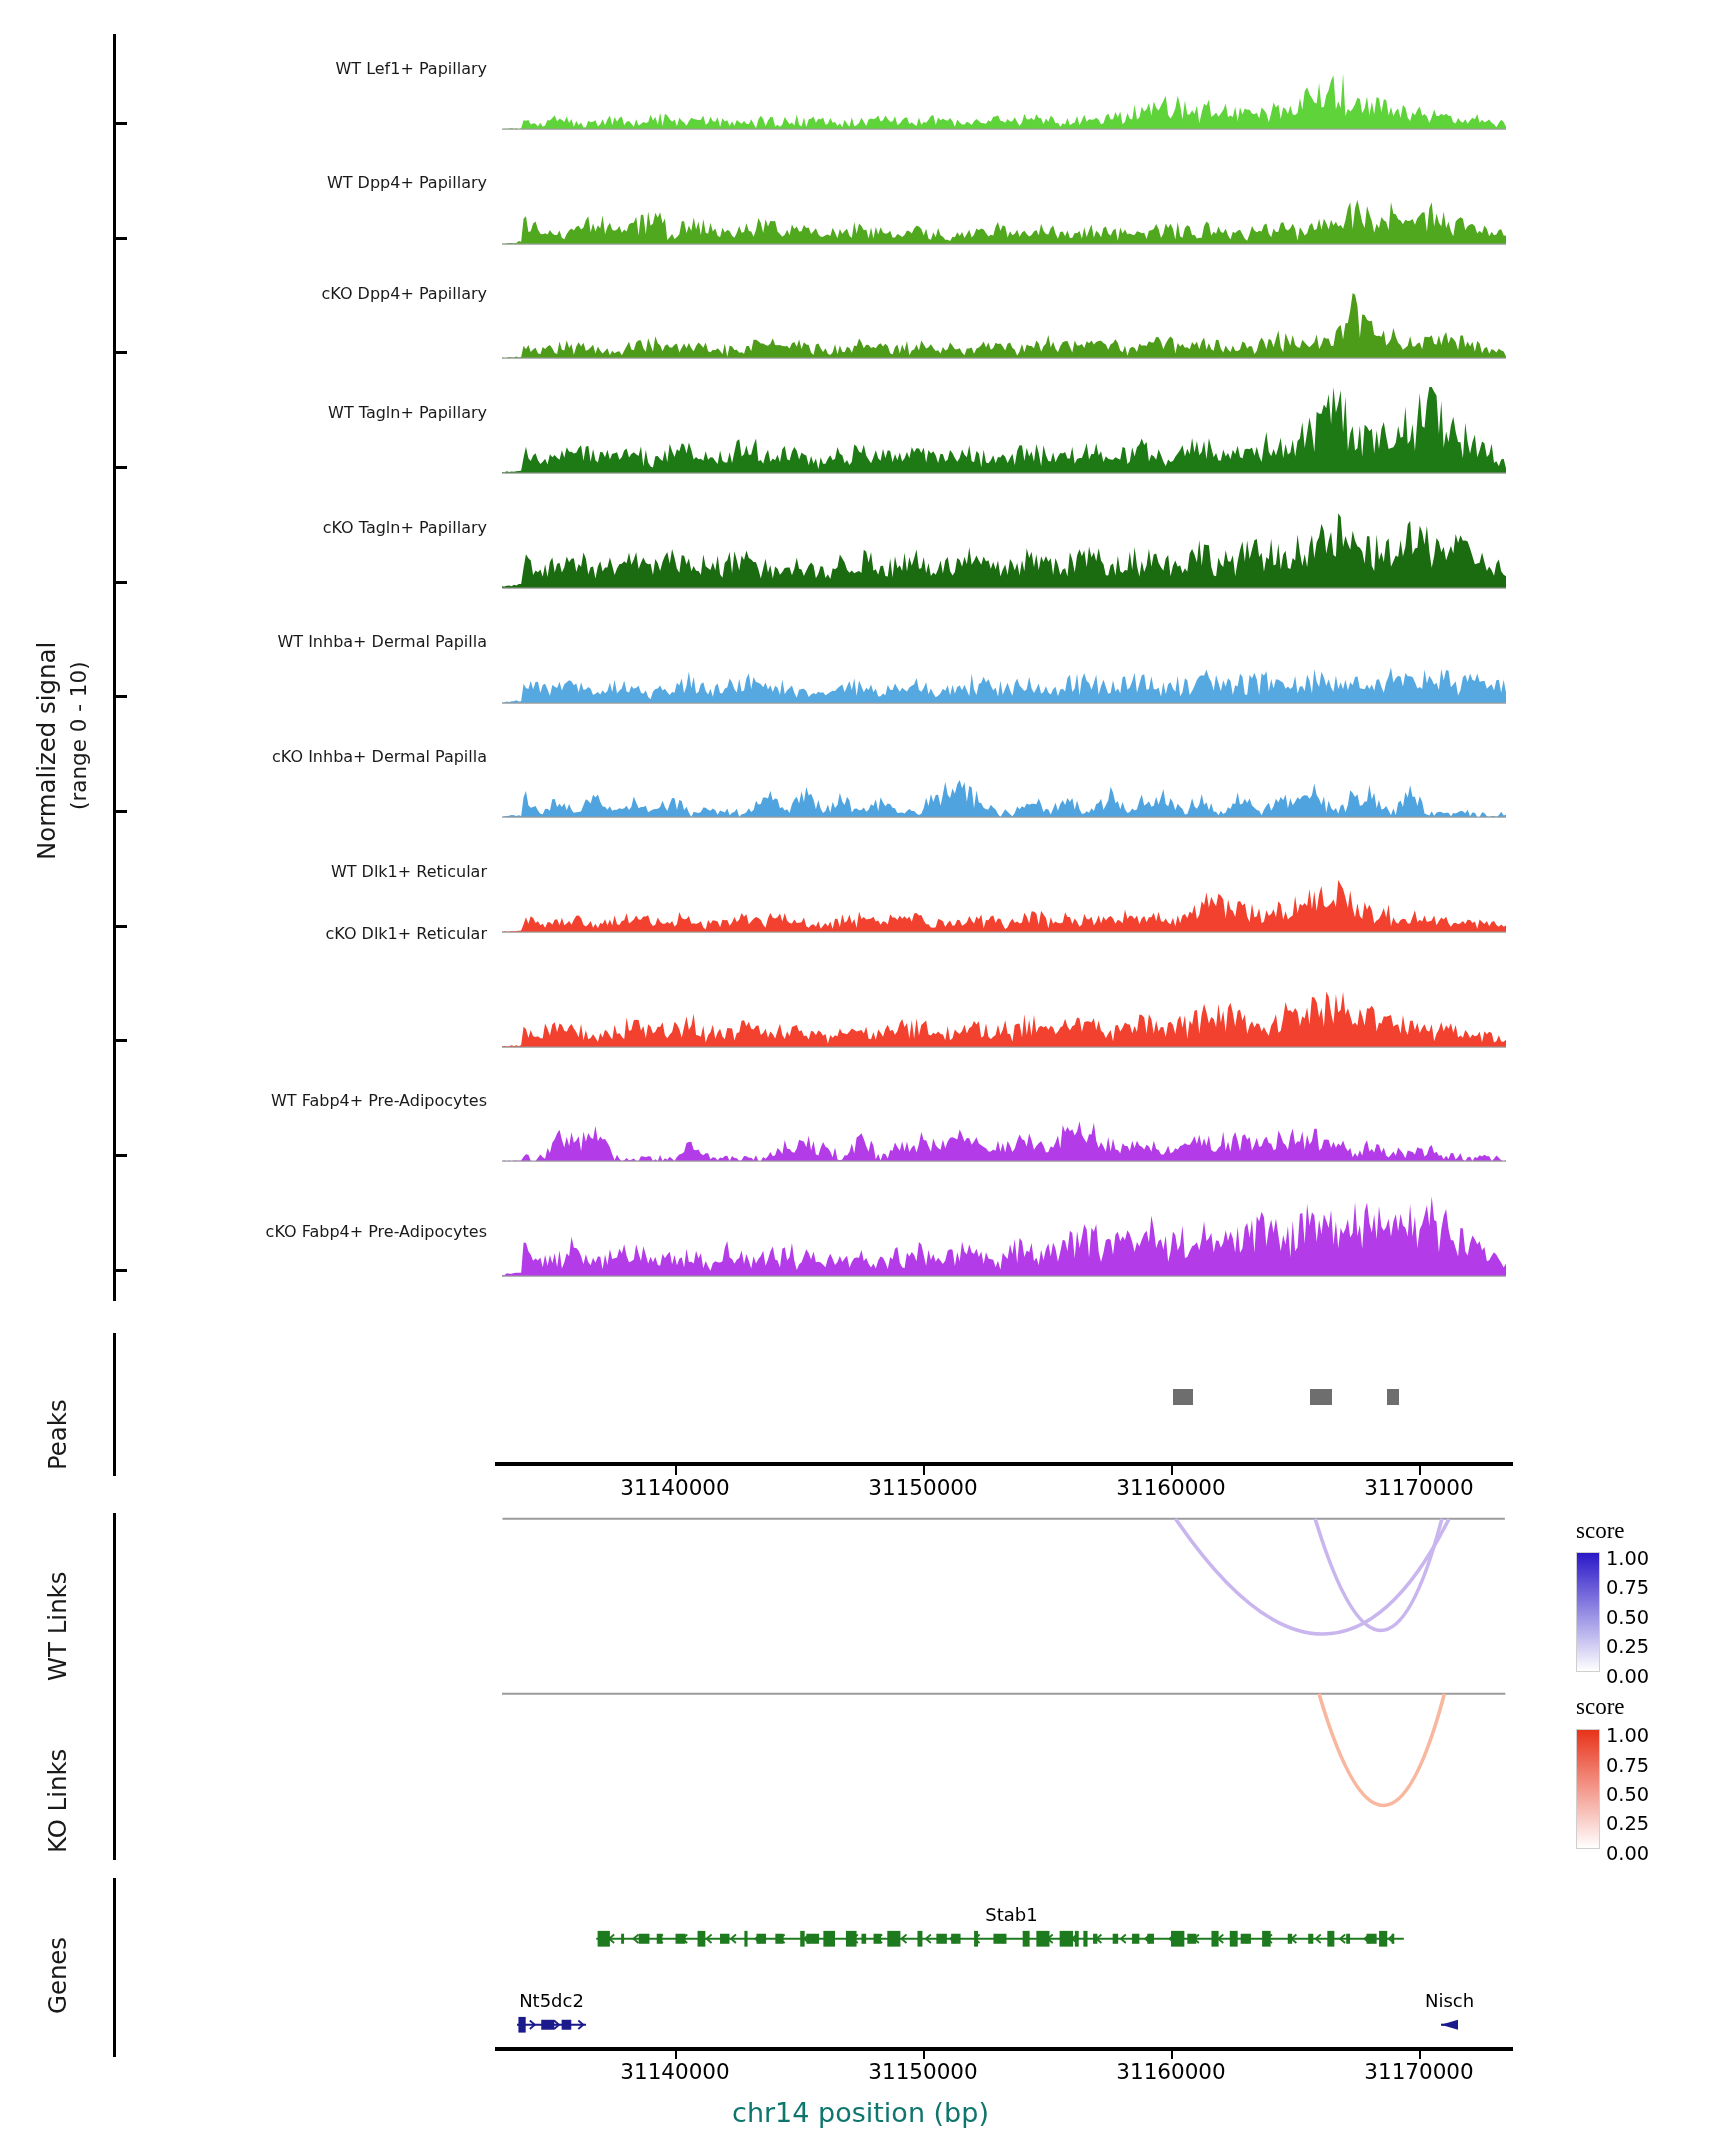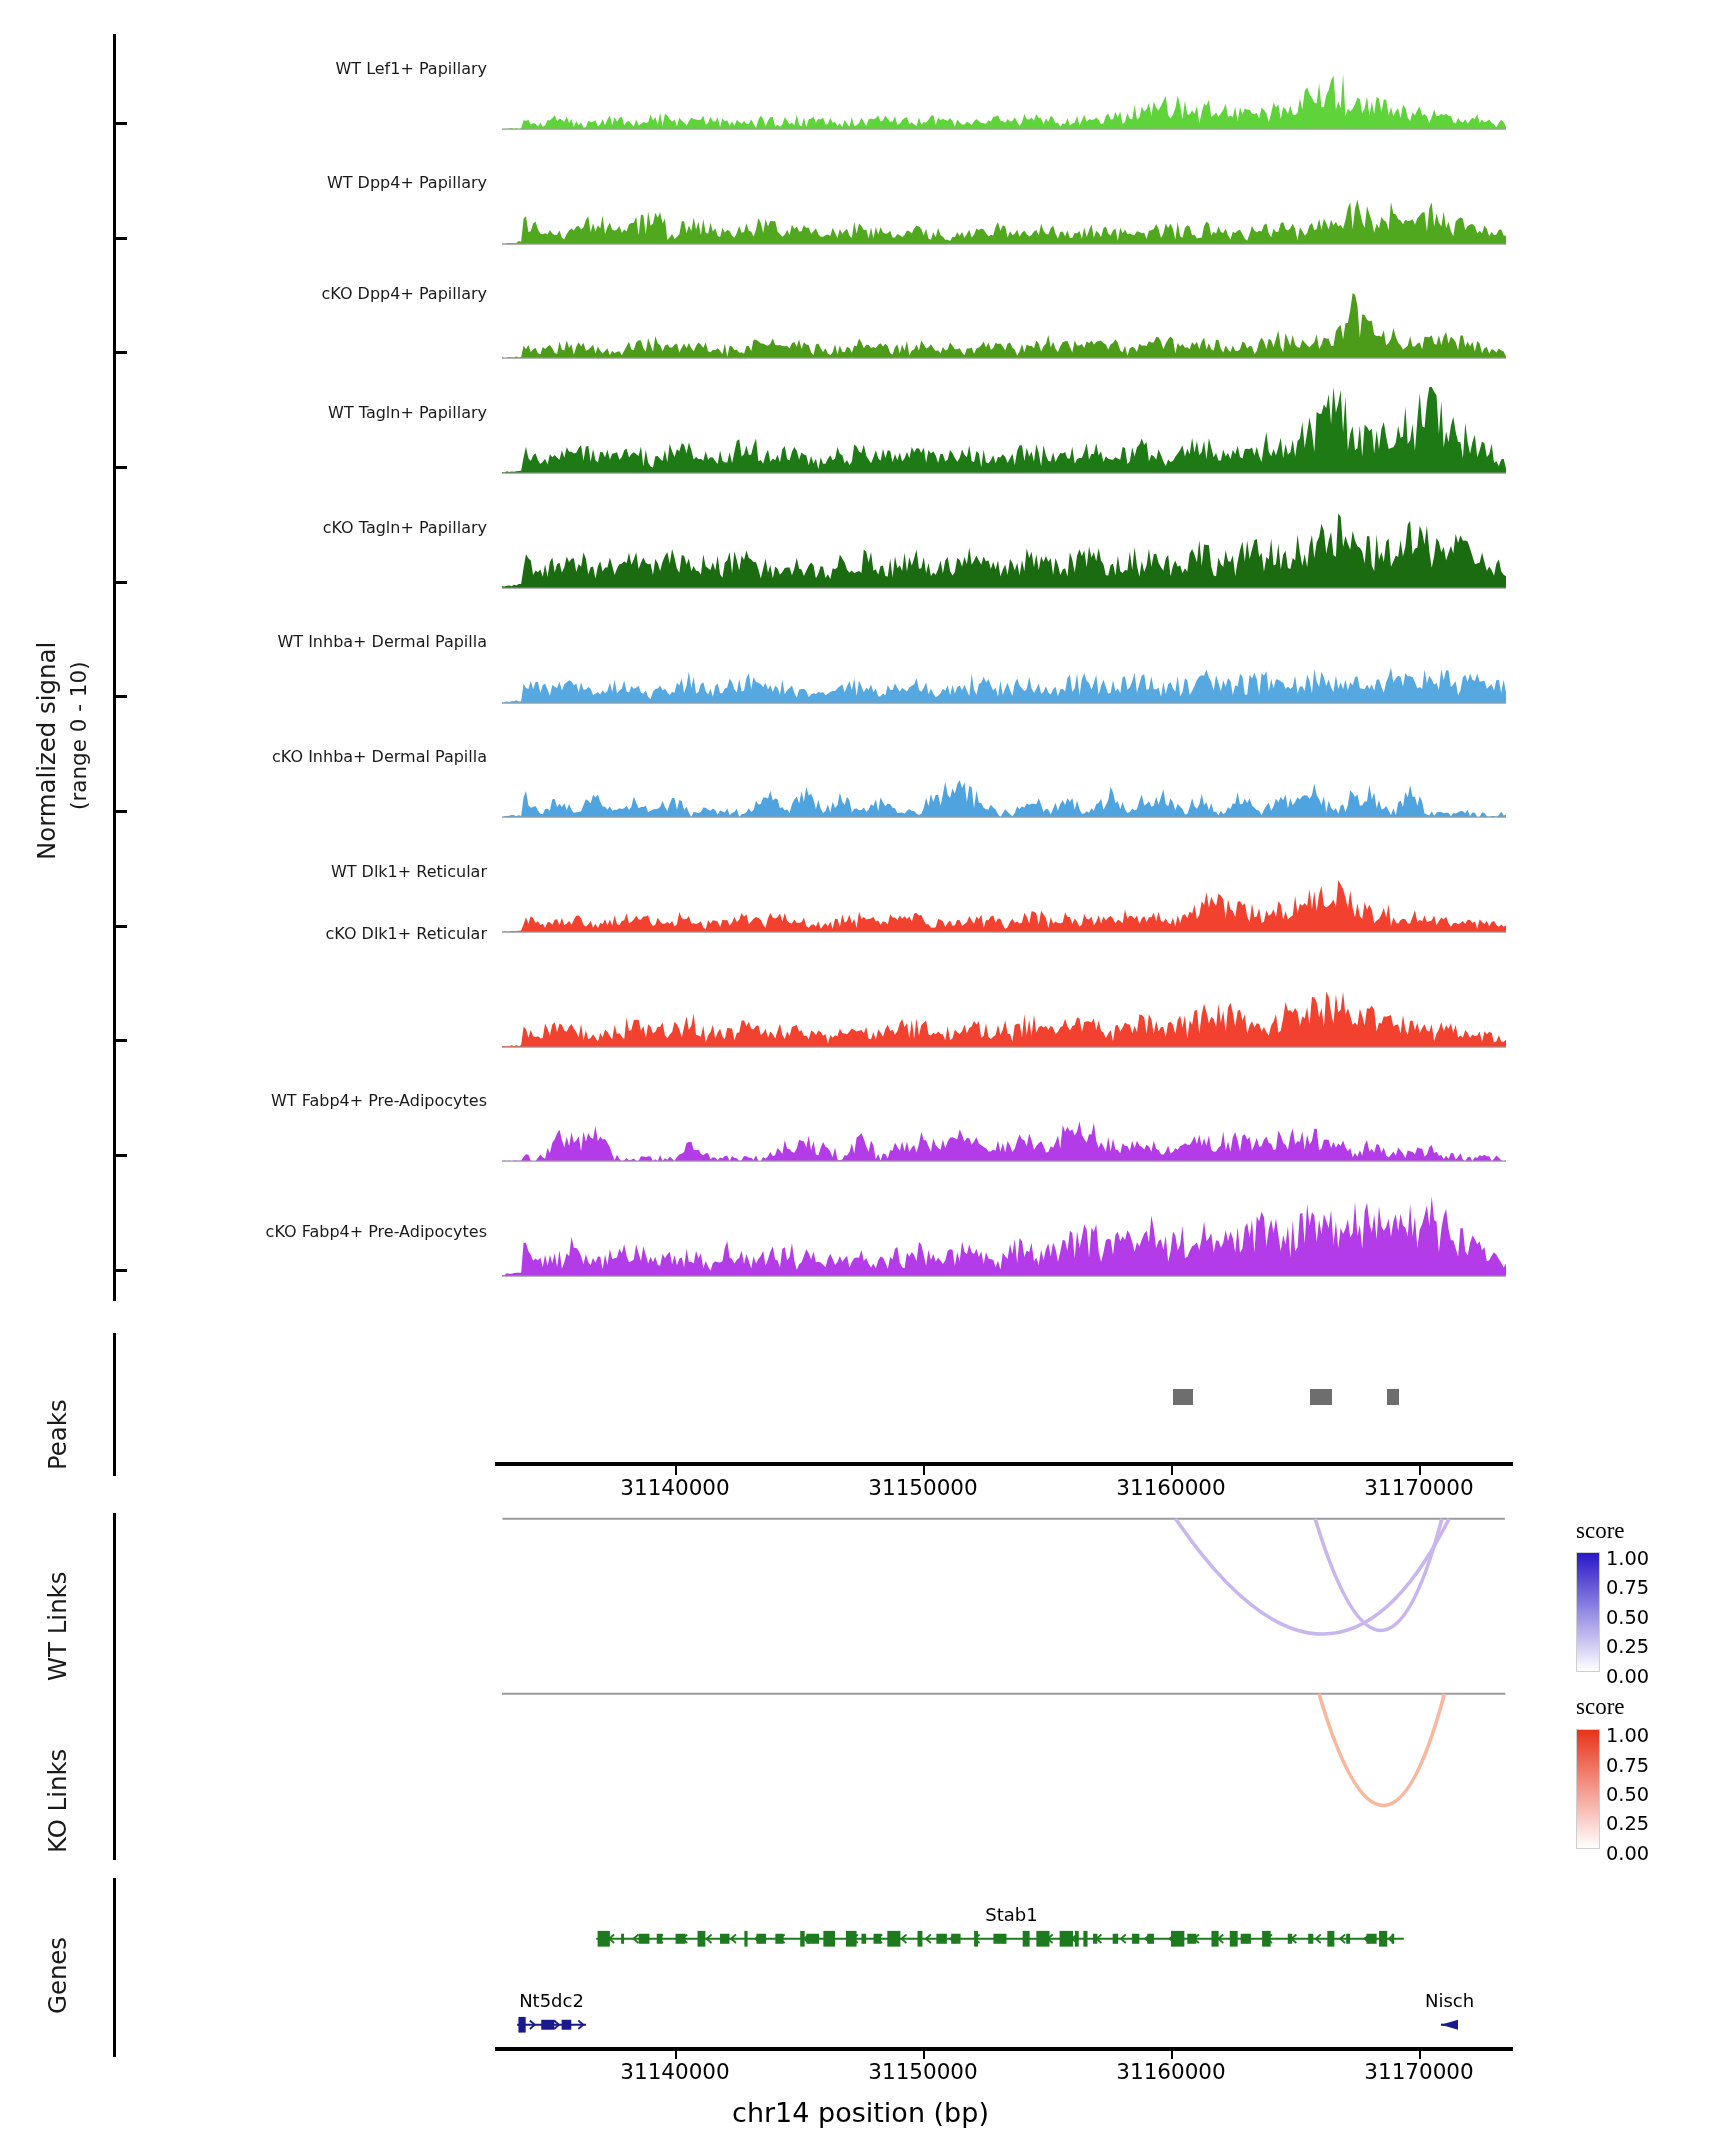--- a/index.html
+++ b/index.html
@@ -21,21 +21,21 @@
   .axisnum{position:absolute;font-size:21.5px;text-align:center;color:#000;}
   .axisline{position:absolute;background:#000;height:3.6px;}
   .axistick{position:absolute;background:#000;width:2.2px;height:8.6px;}
 
   
   .legend-title{position:absolute;font-size:23px;color:#000;font-family:Liberation Serif, serif;}
   .legend-num{position:absolute;font-size:19.4px;color:#000;}
   .legend-bar{position:absolute;width:21.5px;}
 
   .peakbox{position:absolute;background:#6e6e6e;}
-  .xlabel{position:absolute;font-size:27px;color:#000000;text-align:center;width:100%;}
+  .xlabel{position:absolute;font-size:27px;color:#0f766e;text-align:center;width:100%;}
   .genename{position:absolute;font-size:18px;color:#000;text-align:center;}
 </style>
 </head>
 <body>
 
 <div class="page">
 
   <div class="rot-label" style="left:32px;top:860px;transform:rotate(-90deg);">Normalized signal</div>
   <div class="rot-label" style="left:66px;top:810px;transform:rotate(-90deg);font-size:21.5px;">(range 0 - 10)</div>
 

